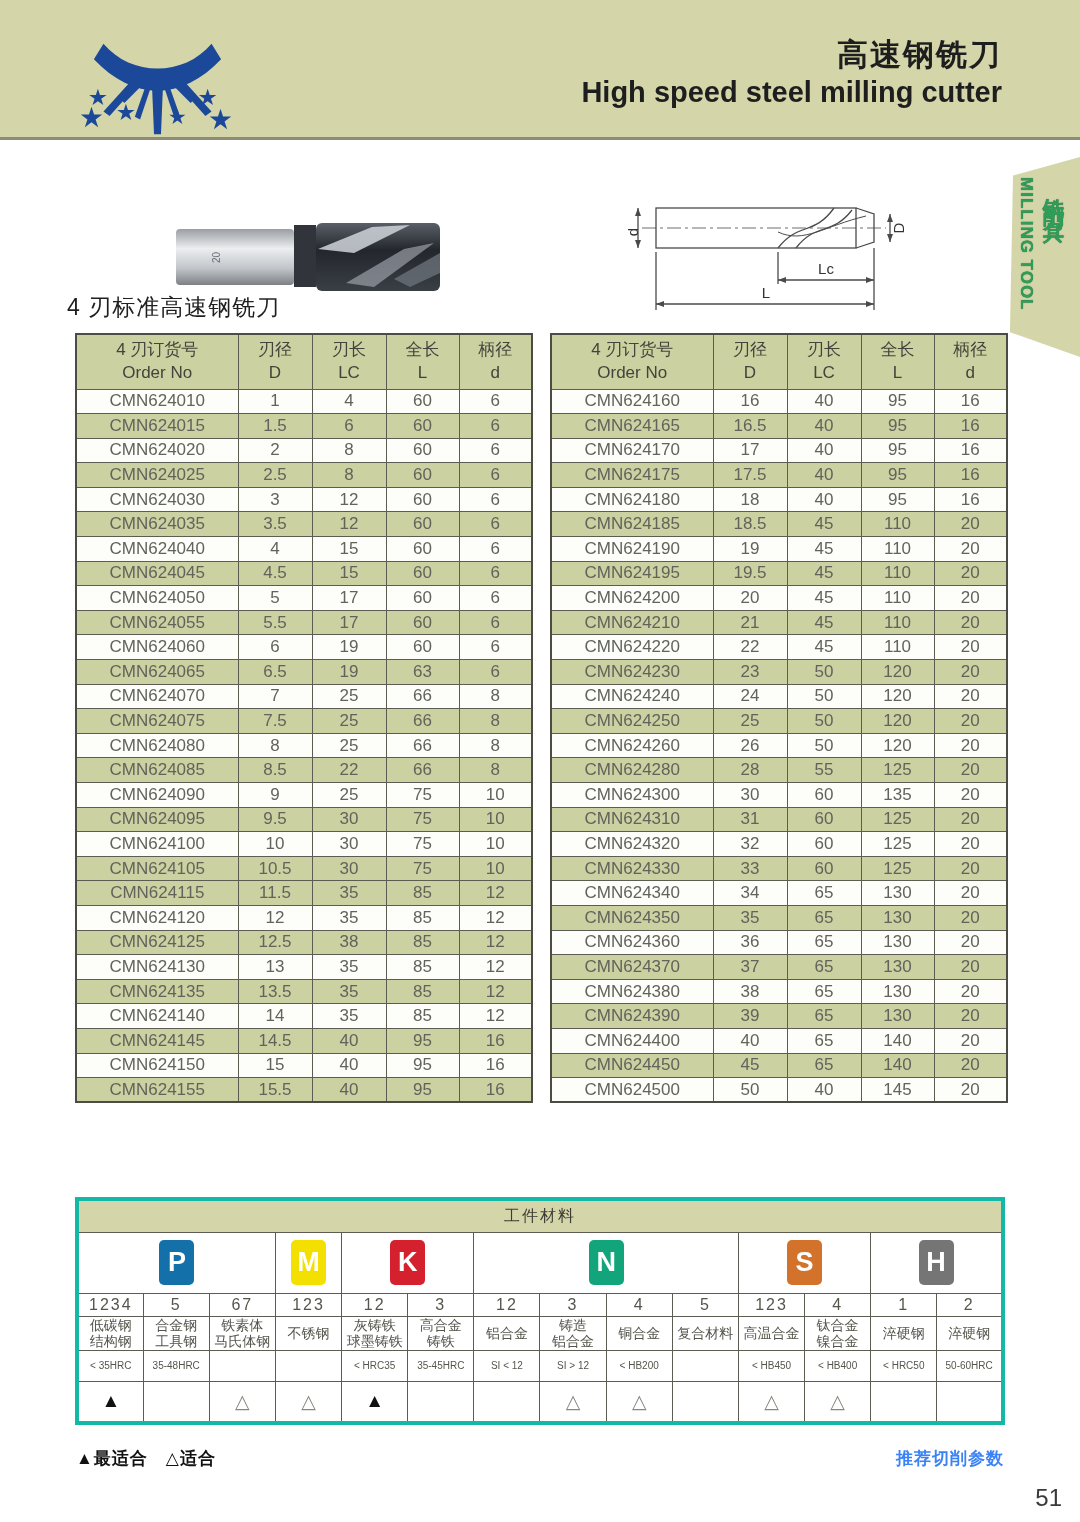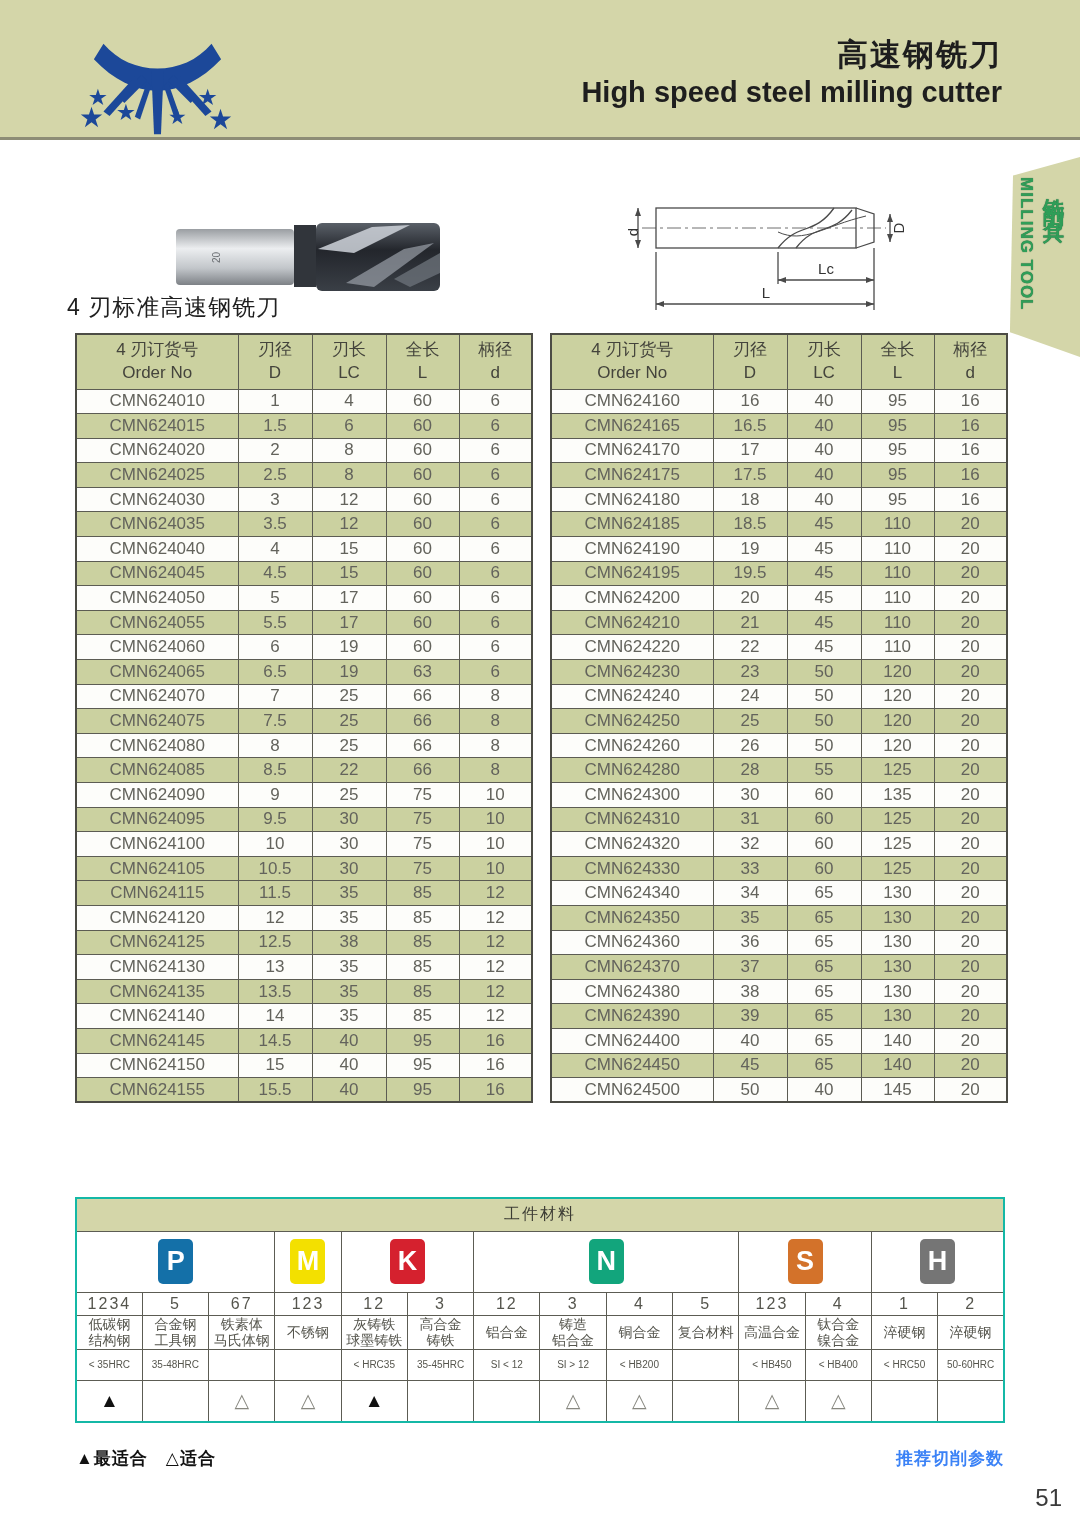--- a/index.html
+++ b/index.html
@@ -48,21 +48,21 @@
   table { border-collapse:collapse; table-layout:fixed; }
   .spec { position:absolute; width:456px; background:#fdfdfa; border:2px solid #4c4c45; }
   .spec.left  { left:75px;  top:333px; }
   .spec.right { left:550px; top:333px; }
   .spec th, .spec td { border:1px solid #5c5c53; text-align:center; vertical-align:middle; }
   .spec th { height:55px; background:#cbd1a0; font-weight:normal; font-size:17px; color:#44443c; line-height:1.35; }
   .spec td { height:24.6px; font-size:17px; color:#63635c; background:#fdfdfa; }
   .spec tr.alt td { background:#cbd1a0; }
 
   
-  .materials { position:absolute; left:75px; top:1197px; width:930px; border:2px solid #14b8a6; background:#fff; }
+  .materials { position:absolute; left:75px; top:1197px; width:930px; border:4px solid #14b8a6; background:#fff; }
   .materials td { border:1px solid #5c5c53; text-align:center; vertical-align:middle; color:#55554d; }
   .mat-title td { height:33px; background:#d4d6a9; font-size:16px; color:#3c3c34; letter-spacing:2px; }
   .mat-letters td { height:61px; background:#ffffff; }
   .badge {
     display:inline-block; width:35px; height:45px; border-radius:5px;
     color:#ffffff; font-size:27px; font-weight:bold; line-height:45px; text-align:center;
   }
   .mat-codes td { height:23px; font-size:16px; letter-spacing:2px; }
   .mat-names td { height:34px; font-size:14px; line-height:16px; }
   .mat-hard td { height:31px; font-size:10px; white-space:nowrap; }

